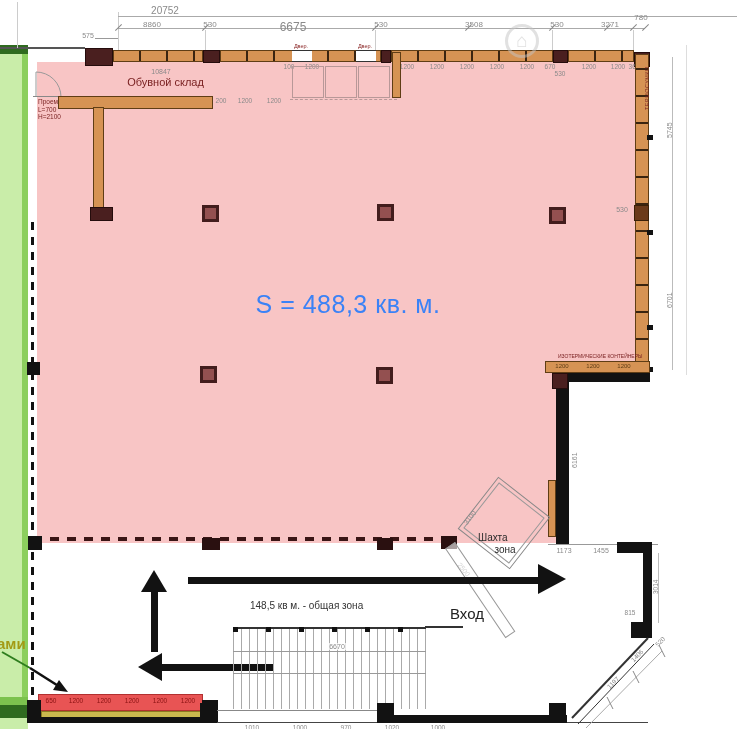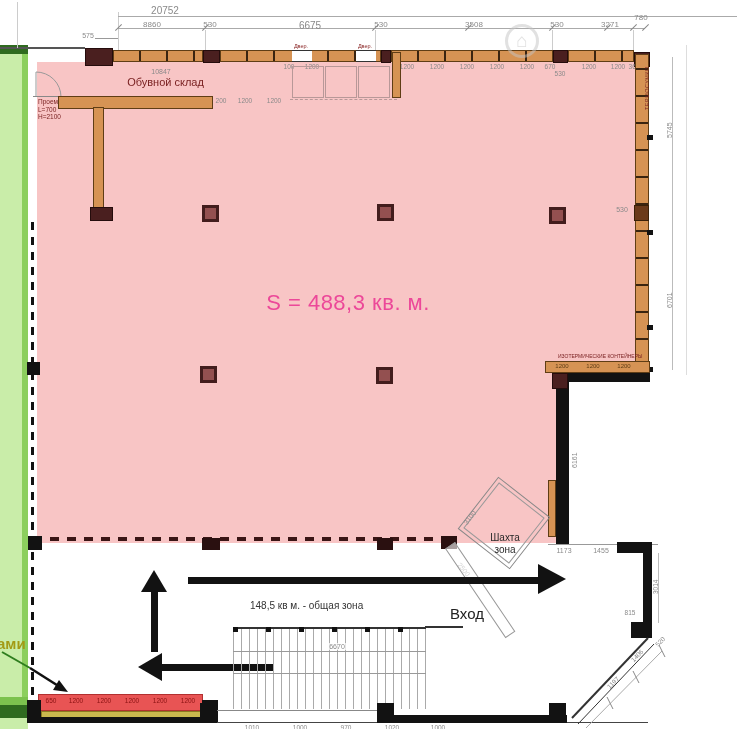--- a/index.html
+++ b/index.html
@@ -46,21 +46,21 @@
   <div class="tick45" style="left:118px;top:23px;"></div>
   <div class="tick45" style="left:205px;top:23px;"></div>
   <div class="tick45" style="left:375px;top:23px;"></div>
   <div class="tick45" style="left:468px;top:23px;"></div>
   <div class="tick45" style="left:552px;top:23px;"></div>
   <div class="tick45" style="left:607px;top:23px;"></div>
   <div class="tick45" style="left:633px;top:23px;"></div>
   <div class="tick45" style="left:645px;top:23px;"></div>
   <div class="dim" style="left:134px;top:20px;width:36px;font-size:8px;">8860</div>
   <div class="dim" style="left:192px;top:20px;width:36px;font-size:8px;">530</div>
-  <div class="dim" style="left:292px;top:20px;width:36px;font-size:10px;">6675</div>
+  <div class="dim" style="left:275px;top:20px;width:36px;font-size:12px;">6675</div>
   <div class="dim" style="left:363px;top:20px;width:36px;font-size:8px;">530</div>
   <div class="dim" style="left:456px;top:20px;width:36px;font-size:8px;">3508</div>
   <div class="dim" style="left:539px;top:20px;width:36px;font-size:8px;">530</div>
   <div class="dim" style="left:592px;top:20px;width:36px;font-size:8px;">3271</div>
   <div class="dim" style="left:623px;top:13px;width:36px;font-size:8px;">780</div>
   <div class="dim" style="left:76px;top:32px;width:24px;">575</div>
   <div class="thin" style="left:95px;top:38px;width:23px;height:1px;"></div>
   <div class="thinl" style="left:205px;top:30px;width:1px;height:20px;"></div>
   <div class="thinl" style="left:375px;top:30px;width:1px;height:20px;"></div>
   <div class="thinl" style="left:552px;top:30px;width:1px;height:20px;"></div>
@@ -131,21 +131,21 @@
   <div class="dim vtext" style="left:666px;top:282px;height:36px;">6701</div>
   <div class="abs vtext redtxt" style="left:644px;top:62px;height:48px;font-size:5.5px;color:#7a2222;letter-spacing:0.5px;">ТЕРМОСУМКИ</div>
 
   <div class="col" style="left:202px;top:205px;"></div>
   <div class="col" style="left:377px;top:204px;"></div>
   <div class="col" style="left:549px;top:207px;"></div>
   <div class="col" style="left:200px;top:366px;"></div>
   <div class="col" style="left:376px;top:367px;"></div>
   <div class="black" style="left:27px;top:362px;width:13px;height:13px;"></div>
 
-  <div class="abs" style="left:218px;top:290px;width:260px;font-size:22px;color:#ec4899;text-align:center;letter-spacing:0.5px;">S = 488,3 кв. м.</div>
+  <div class="abs" style="left:218px;top:290px;width:260px;font-size:25px;color:#3b82f6;text-align:center;letter-spacing:0.5px;">S = 488,3 кв. м.</div>
 
   <div class="abs redtxt" style="left:558px;top:353px;width:80px;font-size:5px;color:#7a2222;white-space:nowrap;">ИЗОТЕРМИЧЕСКИЕ КОНТЕЙНЕРЫ</div>
   <div class="tan" style="left:545px;top:361px;width:105px;height:12px;"></div>
   <div class="dim dim5" style="left:549px;top:363px;width:26px;color:#5f3d15;">1200</div>
   <div class="dim dim5" style="left:580px;top:363px;width:26px;color:#5f3d15;">1200</div>
   <div class="dim dim5" style="left:611px;top:363px;width:26px;color:#5f3d15;">1200</div>
 
   <div class="black" style="left:563px;top:373px;width:87px;height:9px;"></div>
   <div class="black" style="left:556px;top:373px;width:13px;height:172px;"></div>
   <div class="blk" style="left:552px;top:373px;width:16px;height:16px;"></div>
@@ -164,21 +164,21 @@
   <div class="thin" style="left:548px;top:544px;width:110px;height:1px;"></div>
   <div class="dim" style="left:550px;top:547px;width:28px;">1173</div>
   <div class="dim" style="left:586px;top:547px;width:30px;">1455</div>
   <div class="dim" style="left:620px;top:547px;width:30px;">1656</div>
 
   <div class="abs" style="left:471px;top:490px;width:66px;height:66px;border:1.5px solid #888;transform:rotate(38deg);box-sizing:border-box;">
     <div class="abs" style="left:3px;top:3px;right:3px;bottom:3px;border:1px solid #999;"></div>
   </div>
   <div class="dim" style="left:462px;top:514px;transform:rotate(-52deg);">3100</div>
   <div class="dim" style="left:456px;top:566px;transform:rotate(52deg);">2500</div>
-  <div class="abs" style="left:478px;top:532px;width:54px;font-size:10px;color:#2a2a2a;text-align:center;">Шахта</div>
+  <div class="abs" style="left:478px;top:532px;width:54px;font-size:10px;color:#2a2a2a;text-align:left;">Шахта</div>
   <div class="abs" style="left:480px;top:544px;width:50px;font-size:10px;color:#2a2a2a;text-align:center;">зона</div>
 
   <div class="abs" style="left:455px;top:542px;width:108px;height:12px;border:1px solid #999;background:rgba(255,255,255,0.6);transform:rotate(56deg);transform-origin:top left;box-sizing:border-box;"></div>
   <div class="abs" style="left:450px;top:605px;font-size:15px;color:#222;">Вход</div>
 
   <div class="black" style="left:188px;top:577px;width:352px;height:7px;"></div>
   <div class="abs" style="left:538px;top:564px;width:0;height:0;border-left:28px solid #121212;border-top:15px solid transparent;border-bottom:15px solid transparent;"></div>
   <div class="black" style="left:151px;top:589px;width:7px;height:63px;"></div>
   <div class="abs" style="left:141px;top:570px;width:0;height:0;border-bottom:22px solid #121212;border-left:13px solid transparent;border-right:13px solid transparent;"></div>
   <div class="black" style="left:152px;top:664px;width:122px;height:7px;"></div>

